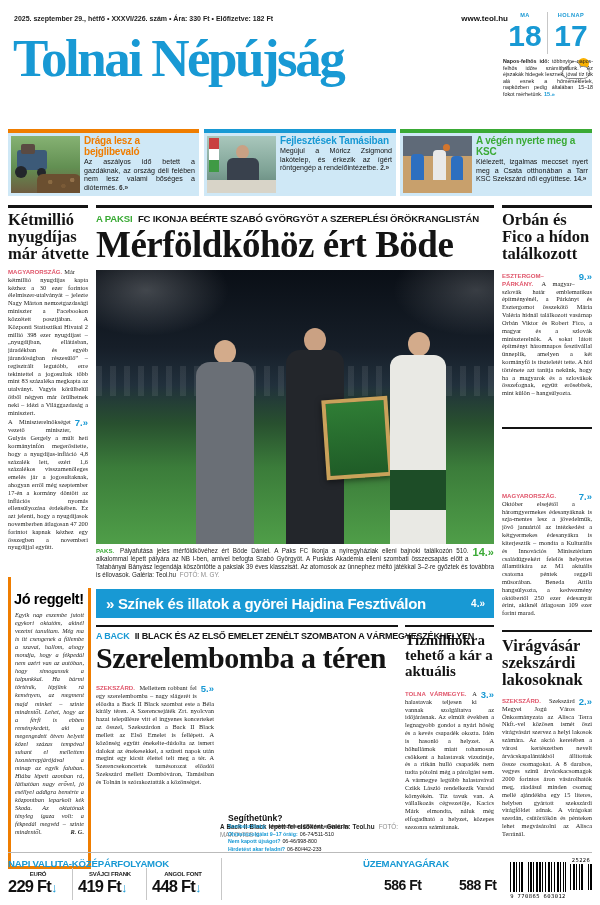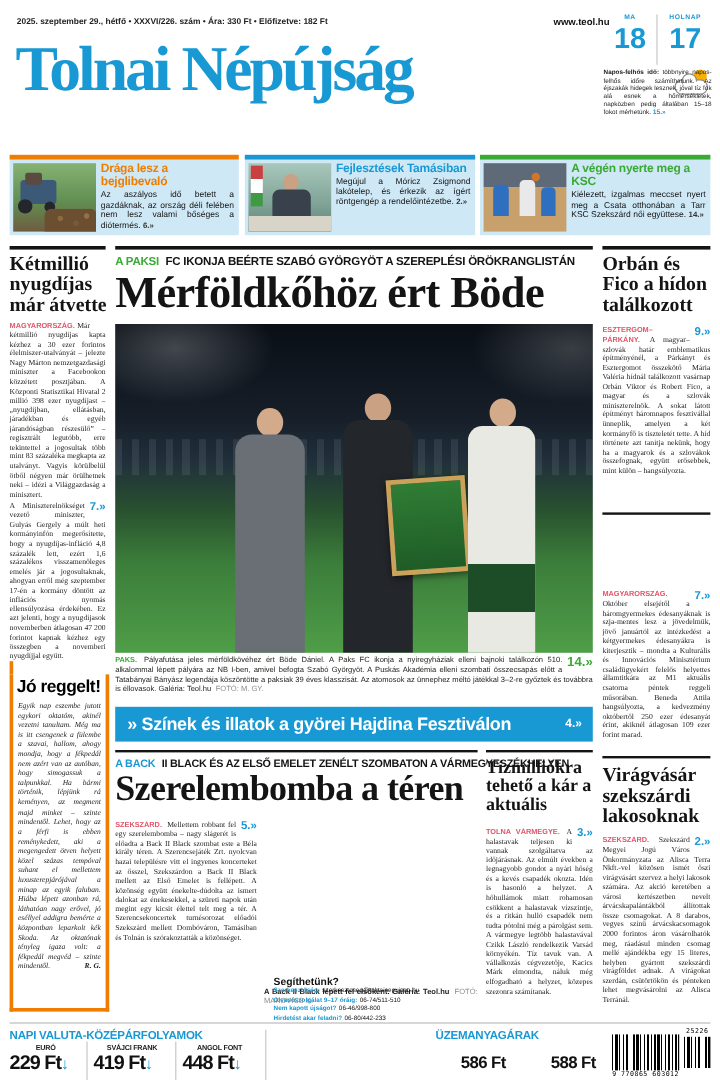--- a/index.html
+++ b/index.html
@@ -28,21 +28,21 @@
   
   .teaser{position:absolute;background:#cfe8f6;height:63px}
   .teaser-bar{position:absolute;left:0;top:-4px;width:100%;height:4px}
   .teaser-photo{position:absolute;left:3px;top:3px;width:69px;height:57px;overflow:hidden}
   .teaser-content{position:absolute;left:76px;top:2px;right:4px}
   .teaser-title{font-weight:bold;font-size:10px;letter-spacing:-0.2px;margin-bottom:1px}
   .teaser-text{font-size:7.1px;line-height:1.2;color:#141414;text-align:justify}
   .teaser-ref{font-weight:bold;font-size:6.5px;color:#333}
   
   .wx-label{color:#1899d4;font-weight:bold;font-size:5.6px;letter-spacing:0.5px;text-align:center}
-  .wx-temp{color:#1899d4;font-weight:bold;font-size:24px;line-height:1;text-align:center}
+  .wx-temp{color:#1899d4;font-weight:bold;font-size:30px;line-height:1;text-align:center}
   .wx-text{font-size:5.3px;line-height:1.25;text-align:justify;color:#222}
   .wx-lead{font-weight:bold}
   .wx-ref{color:#1899d4;font-weight:bold;font-size:5.6px}
   
   .gm{border:3.5px solid #ef7d00;border-top:none}
   .gm-stub{position:absolute;left:-3.5px;top:-11px;width:3.5px;height:11px;background:#ef7d00}
   .gm-title{font-weight:bold;font-size:14.5px;letter-spacing:-0.4px;color:#000;margin:3px 0 4px 3px}
   .gm-body{font-family:"Liberation Serif",serif;font-style:italic;font-size:6.3px;
            line-height:1.28;text-align:justify;padding:0 4px;color:#1d1d1b}
   .gm-sig{font-weight:bold;float:right}
@@ -157,21 +157,21 @@
   <div class="abs rule" style="left:8px;top:205px;width:80px"></div>
   <div class="abs rule" style="left:96px;top:205px;width:398px"></div>
   <div class="abs rule" style="left:502px;top:205px;width:90px"></div>
 
   <div class="abs h-main" style="left:8px;top:212px;width:84px;font-size:16.5px">Kétmillió nyugdíjas már átvette</div>
   <div class="abs bodytxt" style="left:8px;top:268px;width:80px;height:298px;overflow:hidden">
     <p><span class="loc">MAGYARORSZÁG.</span><span>Már kétmillió nyugdíjas kapta kézhez a 30 ezer forintos élelmiszer-utalványát – jelezte Nagy Márton nemzetgazdasági miniszter a Facebookon közzétett posztjában. A Központi Statisztikai Hivatal 2 millió 398 ezer nyugdíjast – „nyugdíjban, ellátásban, járadékban és egyéb járandóságban részesülő” – regisztrált legutóbb, erre tekintettel a jogosultak több mint 83 százaléka megkapta az utalványt. Vagyis körülbelül ötből négyen már örülhetnek neki – idézi a Világgazdaság a minisztert.</span></p>
     <p><span class="pref">7.»</span><span>A Miniszterelnökséget vezető miniszter, Gulyás Gergely a múlt heti kormányinfón megerősítette, hogy a nyugdíjas-infláció 4,8 százalék lett, ezért 1,6 százalékos visszamenőleges emelés jár a jogosultaknak, ahogyan erről még szeptember 17-én a kormány döntött az inflációs nyomás ellensúlyozása érdekében. Ez azt jelenti, hogy a nyugdíjasok novemberben átlagosan 47 200 forintot kapnak kézhez egy összegben a novemberi nyugdíjjal együtt.</span></p>
   </div>
 
-  <div class="abs gm" style="left:8px;top:562px;width:77px;height:278px">
+  <div class="abs gm" style="left:8px;top:588px;width:77px;height:278px">
     <div class="gm-stub"></div>
     <div class="gm-title">Jó reggelt!</div>
     <div class="gm-body">
       <span>Egyik nap eszembe jutott egykori oktatóm, akinél vezetni tanultam. Még ma is itt csengenek a fülembe a szavai, hallom, ahogy mondja, hogy a fékpedál nem azért van az autóban, hogy simogassuk a talpunkkal. Ha bármi történik, lépjünk rá keményen, az megment majd minket – szinte mindentől. Lehet, hogy az a férfi is ebben reménykedett, aki a megengedett ötven helyett közel százas tempóval suhant el mellettem luxusterepjárójával a minap az egyik faluban. Hiába lépett azonban rá, láthatóan nagy erővel, jó eséllyel addigra bemérte a központban leparkolt kék Skoda. Az oktatónak tényleg igaza volt: a fékpedál megvéd – szinte mindentől.</span>
       <span class="gm-sig">R. G.</span>
     </div>
   </div>
 
   <div class="abs kicker" style="left:96px;top:213px">
     <span class="hl-green">A PAKSI</span>

